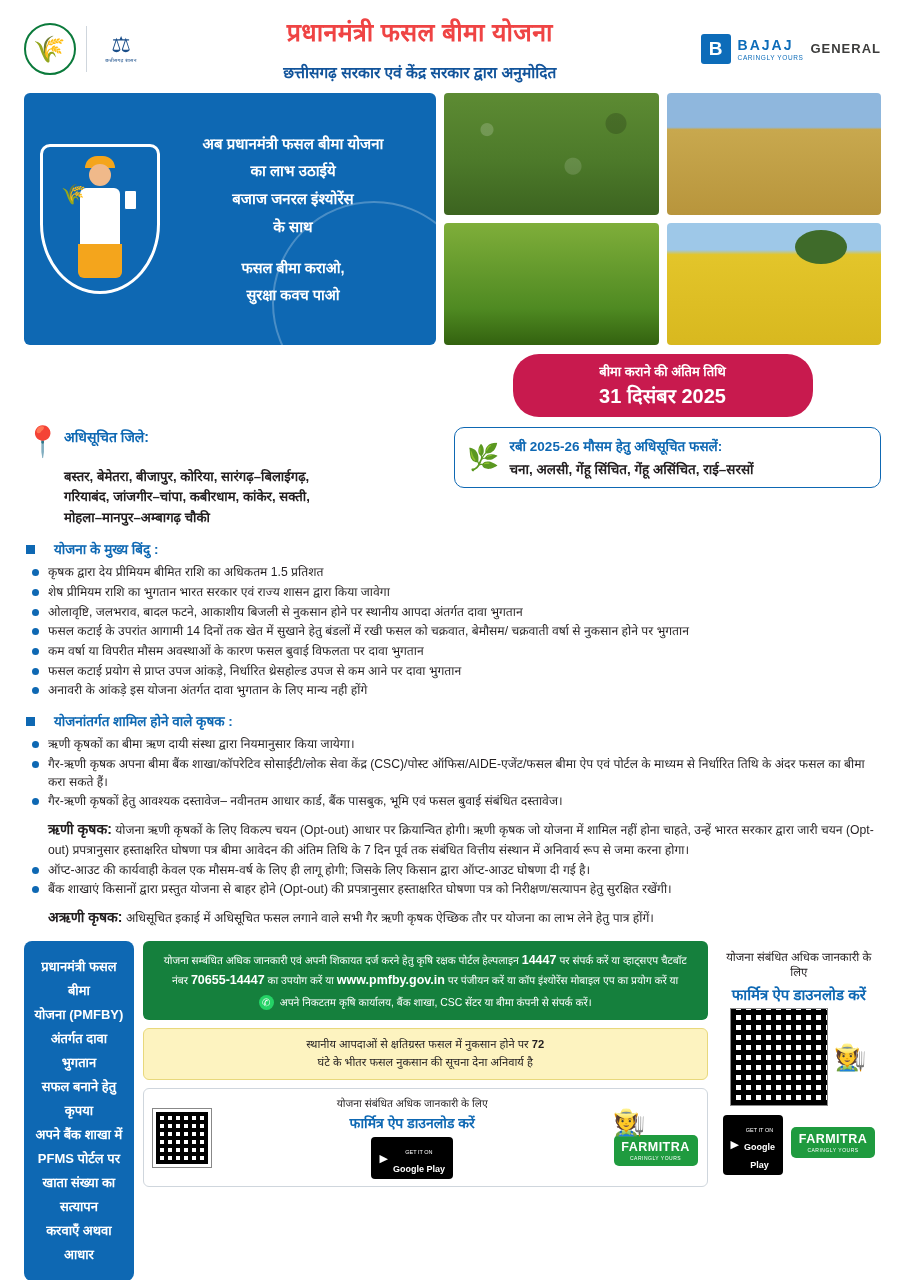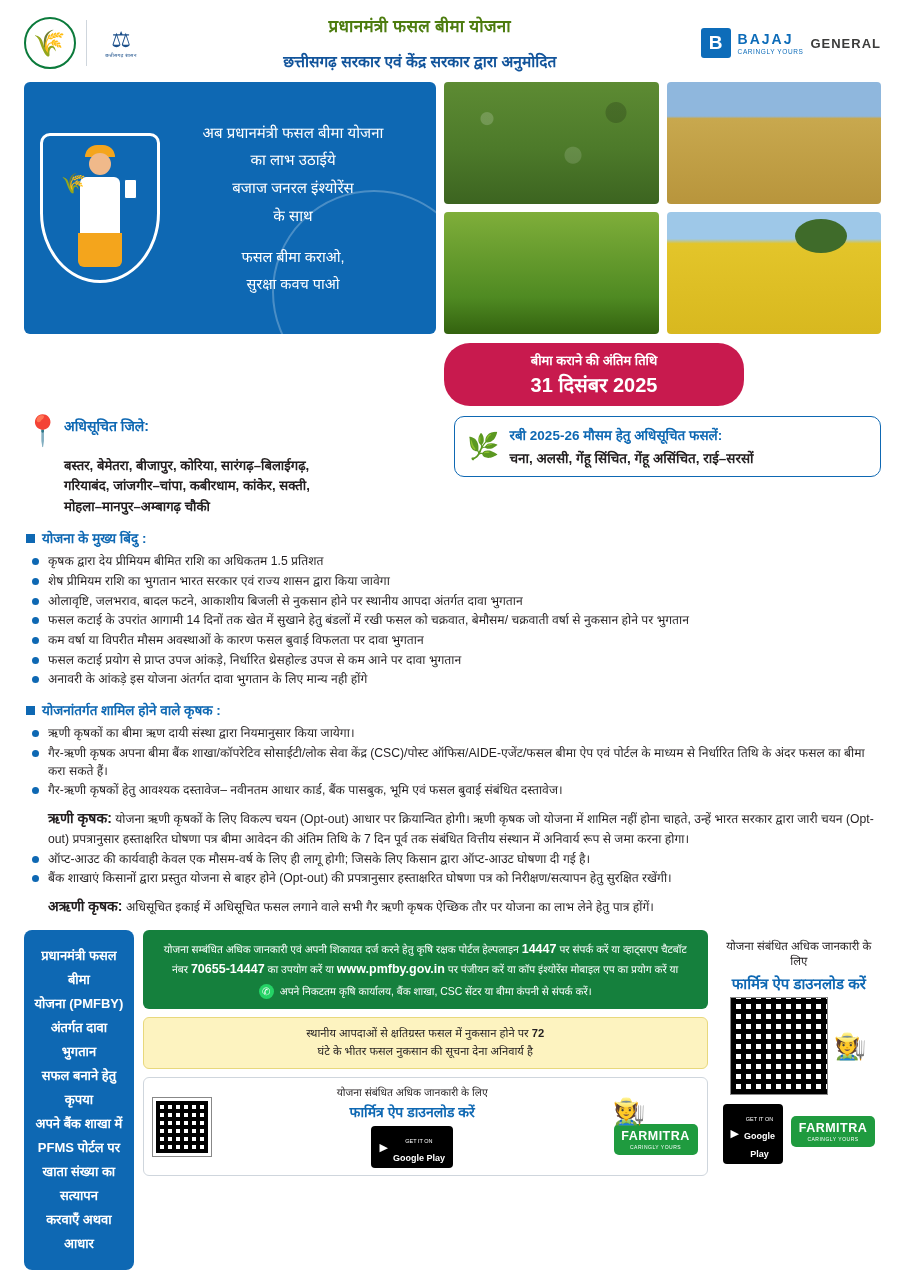--- a/index.html
+++ b/index.html
@@ -32,21 +32,21 @@
   .logo-gov .wheat { font-size:26px; color:#e08b1a; line-height:1; }
   .logo-div { width:1px; height:46px; background:#cfd6dd; }
   .logo-emblem {
     width:48px; height:52px; display:flex; flex-direction:column;
     align-items:center; justify-content:center; flex:0 0 auto;
   }
   .logo-emblem .em { font-size:22px; color:#1b4f8a; line-height:1; }
   .logo-emblem .emtxt { font-size:5px; color:#1b4f8a; margin-top:1px; letter-spacing:.2px;}
   .title-wrap { flex:1 1 auto; text-align:center; }
   .title-main {
-    color:#4d7c0f; font-weight:bold; font-size:17px; letter-spacing:.3px;
+    color:#ef4444; font-weight:bold; font-size:25px; letter-spacing:.3px;
   }
   .title-sub {
     color:#12549b; font-weight:bold; font-size:15.5px; margin-top:13px;
   }
   .bajaj {
     flex:0 0 auto; display:flex; align-items:center; gap:7px;
     padding-left:6px;
   }
   .bajaj-mark {
     width:30px; height:30px; background:#0d6cb9; color:#fff;
@@ -83,42 +83,42 @@
     width:70px; text-align:center;
   }
   .f-head{width:22px;height:22px;border-radius:50%;background:#f0b98a;margin:0 auto;position:relative;}
   .f-turban{width:30px;height:12px;background:#f4a51c;border-radius:14px 14px 0 0;margin:0 auto -4px;}
   .f-body{width:40px;height:56px;background:#fff;margin:2px auto 0;border-radius:6px 6px 0 0;}
   .f-dhoti{width:44px;height:34px;background:#f4a51c;margin:0 auto;border-radius:0 0 6px 6px;}
   .f-wheat{position:absolute;left:-4px;top:26px;font-size:20px;color:#f4c430;}
   .f-phone{position:absolute;right:-2px;top:34px;width:13px;height:20px;background:#fff;border:1px solid #0e68b3;border-radius:2px;}
   .hero-text {
     flex:1 1 auto; color:#fff; text-align:center; padding:0 14px 0 4px;
-    font-weight:normal; line-height:1.85; font-size:14.5px;
+    font-weight:bold; line-height:1.85; font-size:14.5px;
   }
   .hero-text .em { font-size:15px; }
   .hero-text .tag { margin-top:14px; font-size:14.5px; }
 
   .hero-right { flex:1 1 auto; display:flex; flex-direction:column; gap:8px;}
   .photo-row { display:flex; gap:8px; height:122px; }
   .photo { flex:1 1 0; border-radius:4px; position:relative; overflow:hidden; }
   .ph1 { background:linear-gradient(#5d8b33 0%, #4d7a2a 55%, #3c6420 100%); }
   .ph1:after{content:"";position:absolute;inset:0;background:
     radial-gradient(circle at 20% 30%, rgba(255,255,255,.18) 0 6px, transparent 7px),
     radial-gradient(circle at 60% 60%, rgba(255,255,255,.14) 0 8px, transparent 9px),
     radial-gradient(circle at 80% 25%, rgba(0,0,0,.18) 0 10px, transparent 11px);}
   .ph2 { background:linear-gradient(#8fb7dd 0%, #8fb7dd 28%, #c8a84e 30%, #b8953c 100%); }
   .ph3 { background:linear-gradient(#7fae3a 0%, #4f8a22 70%, #33620f 100%); }
   .ph4 { background:linear-gradient(#9ec8e8 0%, #9ec8e8 22%, #e3c52a 26%, #d8b81f 100%); }
   .ph4:after{content:"";position:absolute;left:60%;top:6%;width:52px;height:34px;background:#3f6b2a;border-radius:50%;}
 
   
   .band { display:flex; gap:8px; padding:0 14px; margin-top:9px; align-items:flex-start;}
   .band-left { width:412px; }
-  .band-right { flex:1 1 auto; display:flex; justify-content:flex-start;}
+  .band-right { flex:1 1 auto; display:flex; justify-content:center;}
   .deadline {
     background:#c81a4e; color:#fff; border-radius:26px;
     padding:8px 26px; text-align:center; min-width:300px;
   }
   .deadline .d1 { font-size:13px; font-weight:bold; }
   .deadline .d2 { font-size:20px; font-weight:bold; margin-top:2px;}
 
   
   .mid { display:flex; gap:10px; padding:0 14px; margin-top:10px; align-items:flex-start;}
   .districts { width:420px; display:flex; gap:10px; }
@@ -131,21 +131,21 @@
     padding:9px 12px; display:flex; gap:10px; align-items:center;
   }
   .crops-ic { font-size:26px; color:#0e68b3; flex:0 0 auto; }
   .crops-t1 { color:#0e68b3; font-weight:bold; font-size:13.5px; }
   .crops-t2 { color:#231f20; font-weight:bold; font-size:13.5px; margin-top:5px;}
 
   
   .sec { padding:0 16px; margin-top:12px; }
   .sec-head {
     color:#0e68b3; font-weight:bold; font-size:13.5px;
-    display:flex; align-items:center; gap:7px; margin-bottom:6px;
+    display:flex; align-items:center; gap:19px; margin-bottom:6px;
   }
   .sq { width:9px;height:9px;background:#0e68b3;display:inline-block;flex:0 0 auto;}
   ul.blist { list-style:none; margin:0; padding:0 0 0 4px; }
   ul.blist li {
     position:relative; padding-left:18px; margin:2px 0;
     font-size:12.2px; line-height:1.45; color:#231f20;
   }
   ul.blist li:before {
     content:""; position:absolute; left:2px; top:5px;
     width:7px;height:7px;border-radius:50%;background:#0e68b3;

